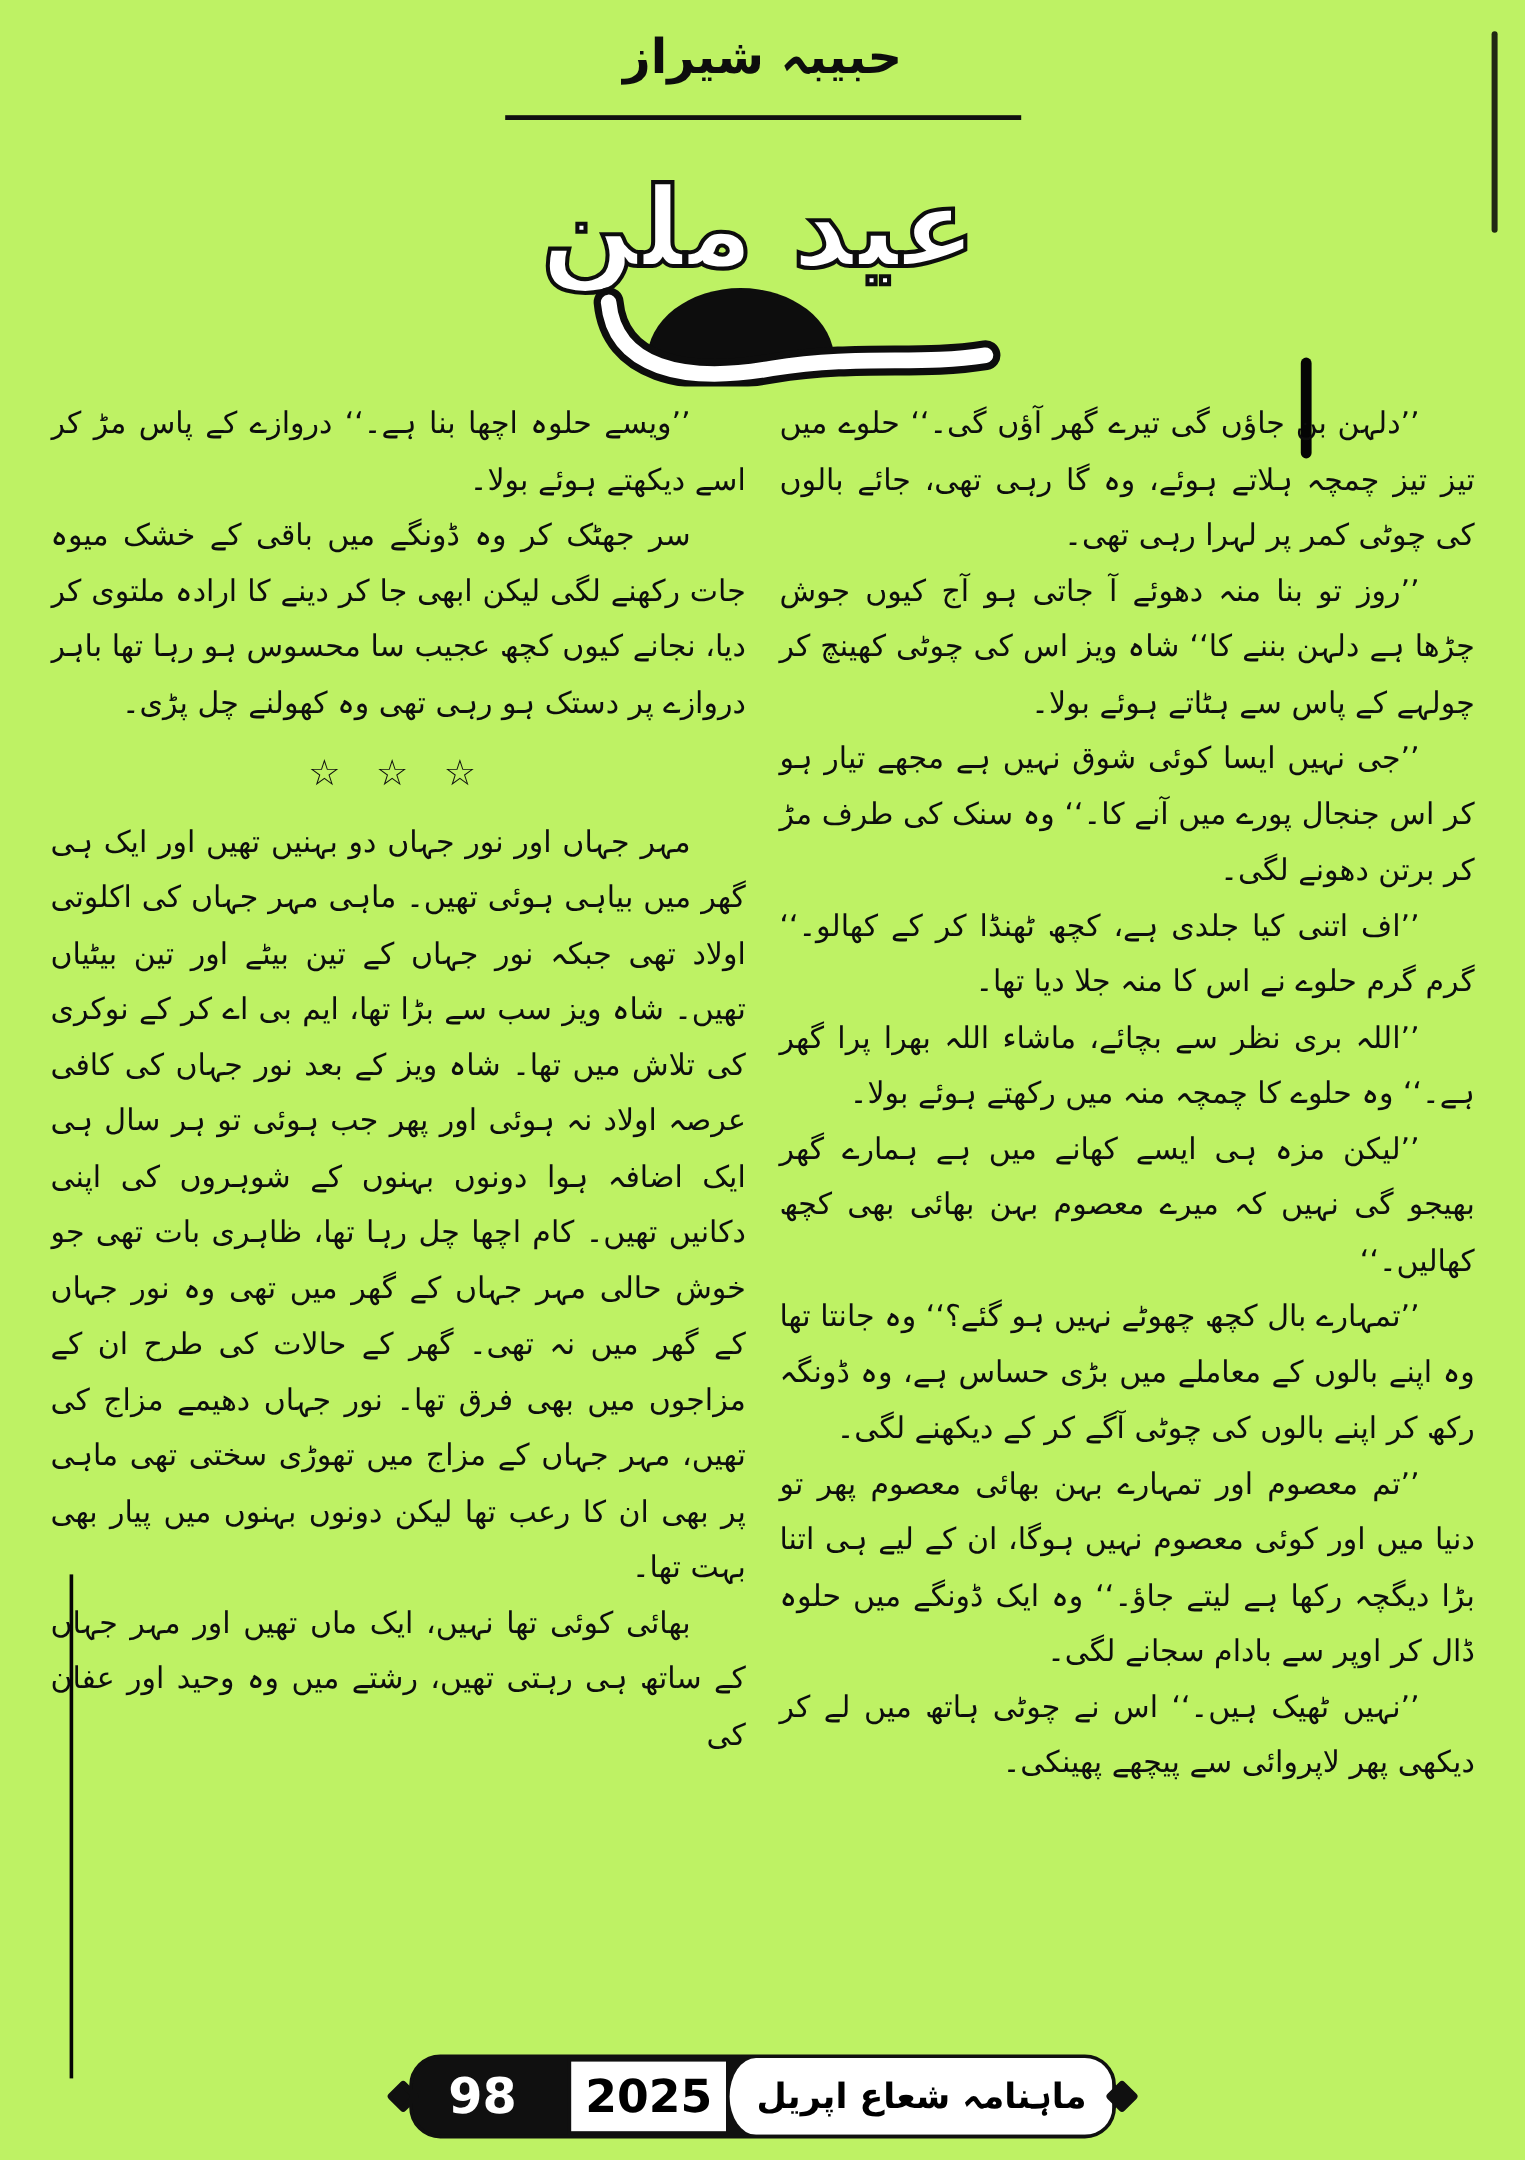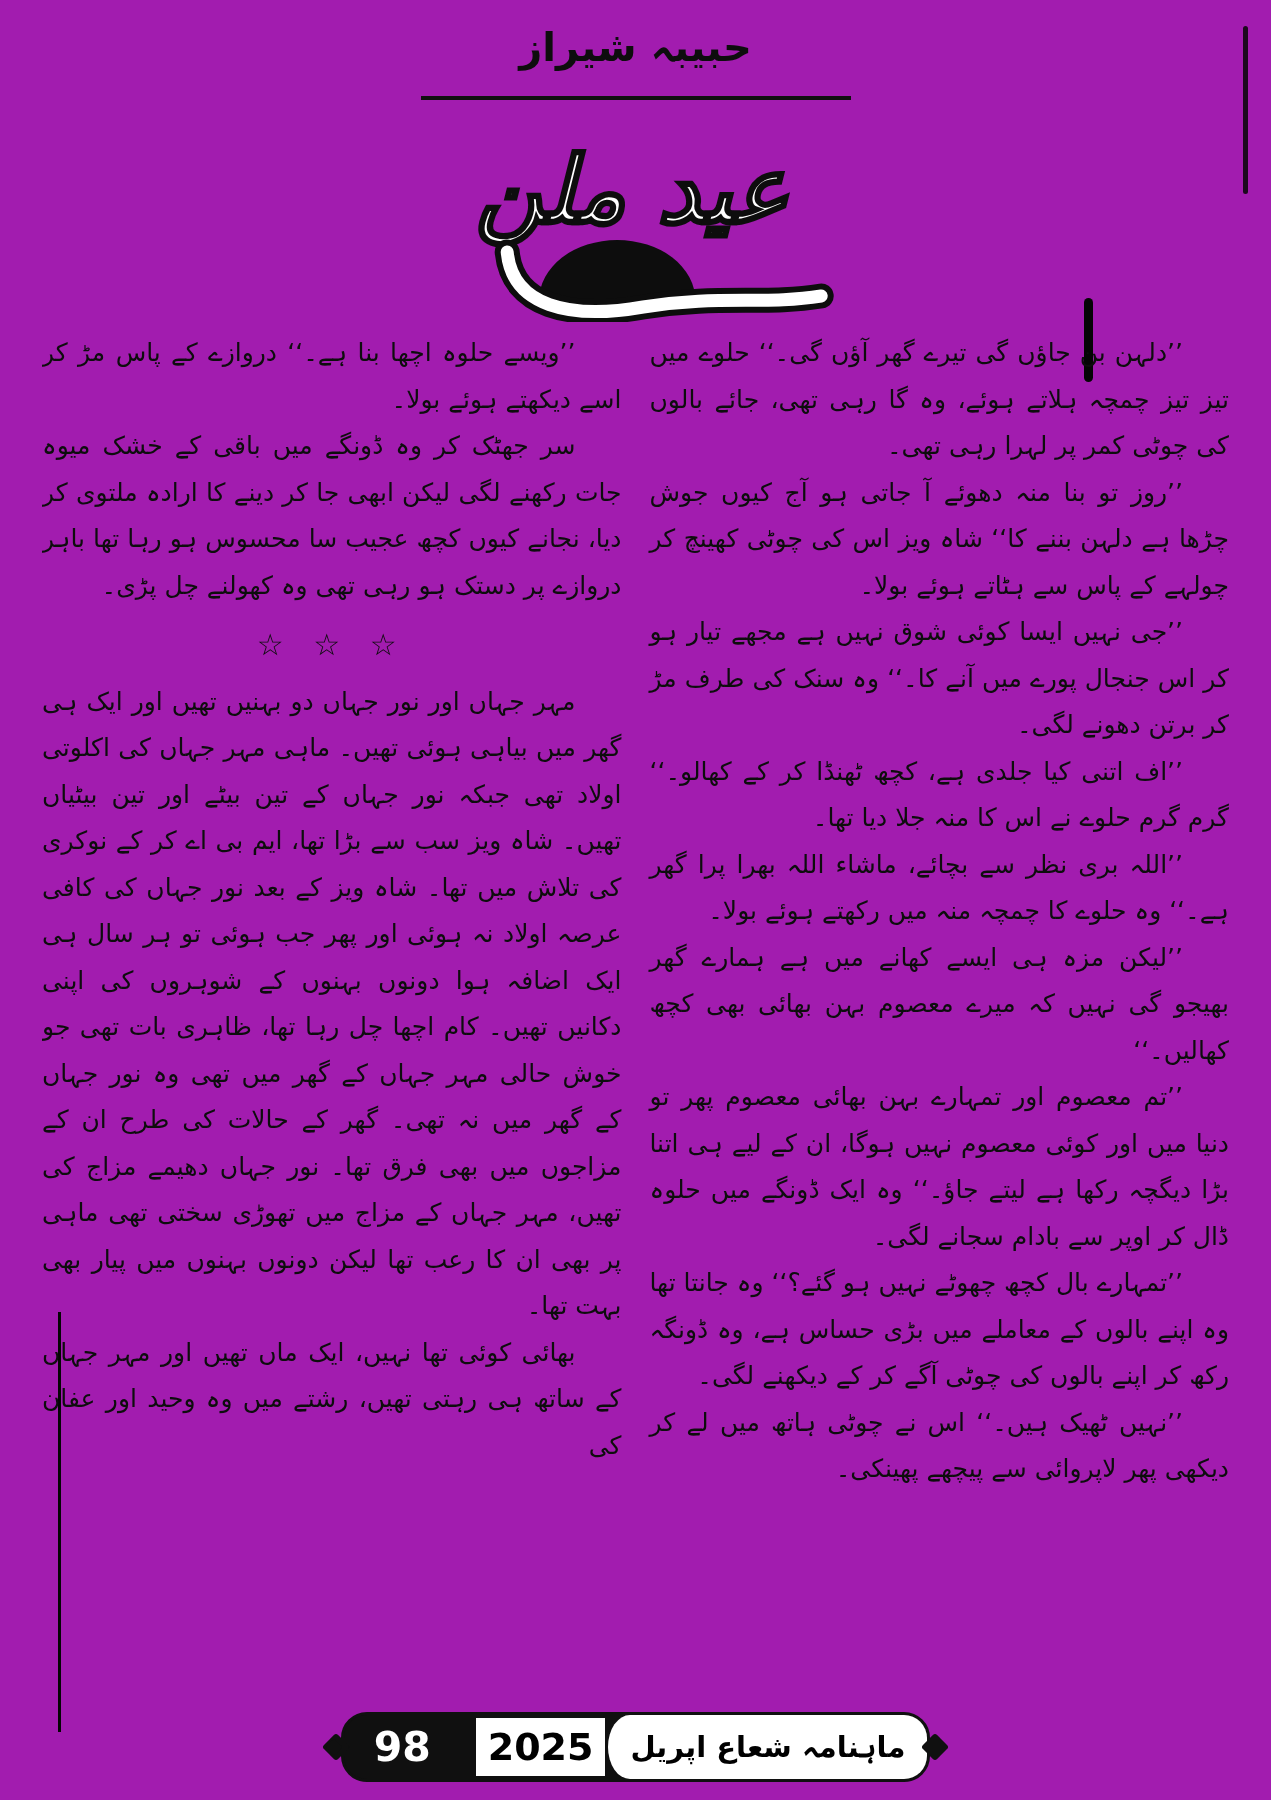--- a/index.html
+++ b/index.html
@@ -1,20 +1,20 @@
 <!DOCTYPE html>
 <html lang="ur" dir="rtl"><head>
 <meta charset="utf-8">
 <style>
   html,body{margin:0;padding:0;background:#e8e8e4;}
   .page{
     position:relative;
     width:1271px;height:1800px;
     margin:0 auto;
-    background:#a21caf;
+    background:#bef264;
     font-family:"DejaVu Sans",sans-serif;
     color:#0d0d0d;
     overflow:hidden;
     direction:rtl;
   }
   
   .author{
     position:absolute;top:24px;left:0;right:0;
     text-align:center;
     font-size:40px;font-weight:bold;
@@ -22,21 +22,21 @@
   }
   .header-rule{
     position:absolute;top:96px;left:50%;
     transform:translateX(-50%);
     width:430px;height:4px;background:#101010;
   }
   
   .title-art{
     position:absolute;top:104px;left:50%;
     transform:translateX(-52%);
-    width:440px;height:218px;font-style:italic;
+    width:440px;height:218px;
   }
   
   .columns{
     position:absolute;top:330px;left:42px;right:42px;
     height:1360px;
     display:flex;gap:28px;
     overflow:hidden;
   }
   .col{
     flex:1 1 0;
@@ -120,22 +120,22 @@
 
   <main class="columns">
     <section class="col">
 
     <p class="para">’’دلہن بن جاؤں گی تیرے گھر آؤں گی۔‘‘ حلوے میں تیز تیز چمچہ ہلاتے ہوئے، وہ گا رہی تھی، جائے بالوں کی چوٹی کمر پر لہرا رہی تھی۔</p>
         <p class="para">’’روز تو بنا منہ دھوئے آ جاتی ہو آج کیوں جوش چڑھا ہے دلہن بننے کا‘‘ شاہ ویز اس کی چوٹی کھینچ کر چولہے کے پاس سے ہٹاتے ہوئے بولا۔</p>
         <p class="para">’’جی نہیں ایسا کوئی شوق نہیں ہے مجھے تیار ہو کر اس جنجال پورے میں آنے کا۔‘‘ وہ سنک کی طرف مڑ کر برتن دھونے لگی۔</p>
         <p class="para">’’اف اتنی کیا جلدی ہے، کچھ ٹھنڈا کر کے کھالو۔‘‘ گرم گرم حلوے نے اس کا منہ جلا دیا تھا۔</p>
         <p class="para">’’اللہ بری نظر سے بچائے، ماشاء اللہ بھرا پرا گھر ہے۔‘‘ وہ حلوے کا چمچہ منہ میں رکھتے ہوئے بولا۔</p>
         <p class="para">’’لیکن مزہ ہی ایسے کھانے میں ہے ہمارے گھر بھیجو گی نہیں کہ میرے معصوم بہن بھائی بھی کچھ کھالیں۔‘‘</p>
+        <p class="para">’’تمہارے بال کچھ چھوٹے نہیں ہو گئے؟‘‘ وہ جانتا تھا وہ اپنے بالوں کے معاملے میں بڑی حساس ہے، وہ ڈونگہ رکھ کر اپنے بالوں کی چوٹی آگے کر کے دیکھنے لگی۔</p>
         <p class="para">’’تم معصوم اور تمہارے بہن بھائی معصوم پھر تو دنیا میں اور کوئی معصوم نہیں ہوگا، ان کے لیے ہی اتنا بڑا دیگچہ رکھا ہے لیتے جاؤ۔‘‘ وہ ایک ڈونگے میں حلوہ ڈال کر اوپر سے بادام سجانے لگی۔</p>
-        <p class="para">’’تمہارے بال کچھ چھوٹے نہیں ہو گئے؟‘‘ وہ جانتا تھا وہ اپنے بالوں کے معاملے میں بڑی حساس ہے، وہ ڈونگہ رکھ کر اپنے بالوں کی چوٹی آگے کر کے دیکھنے لگی۔</p>
         <p class="para">’’نہیں ٹھیک ہیں۔‘‘ اس نے چوٹی ہاتھ میں لے کر دیکھی پھر لاپروائی سے پیچھے پھینکی۔</p>
       </section>
     <section class="col">
       <div>
 
           <p class="para">’’ویسے حلوہ اچھا بنا ہے۔‘‘ دروازے کے پاس مڑ کر اسے دیکھتے ہوئے بولا۔</p>
           <p class="para">سر جھٹک کر وہ ڈونگے میں باقی کے خشک میوہ جات رکھنے لگی لیکن ابھی جا کر دینے کا ارادہ ملتوی کر دیا، نجانے کیوں کچھ عجیب سا محسوس ہو رہا تھا باہر دروازے پر دستک ہو رہی تھی وہ کھولنے چل پڑی۔</p>
         </div>
       <div class="separator">☆ ☆ ☆</div>
       <div>

